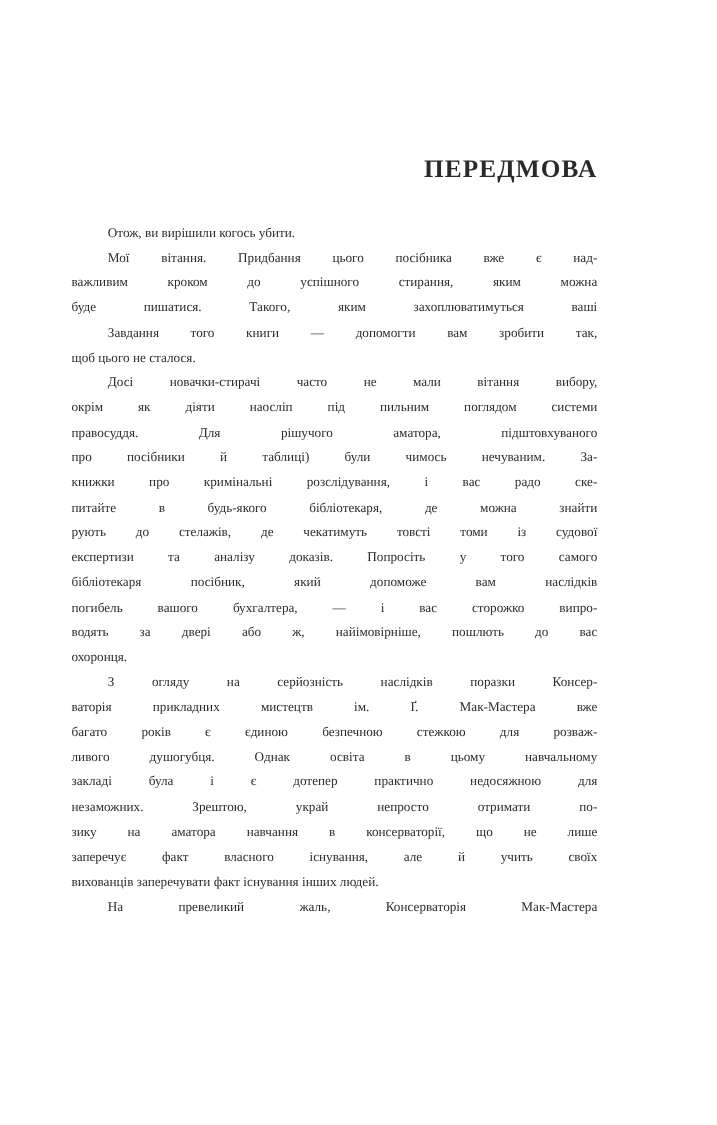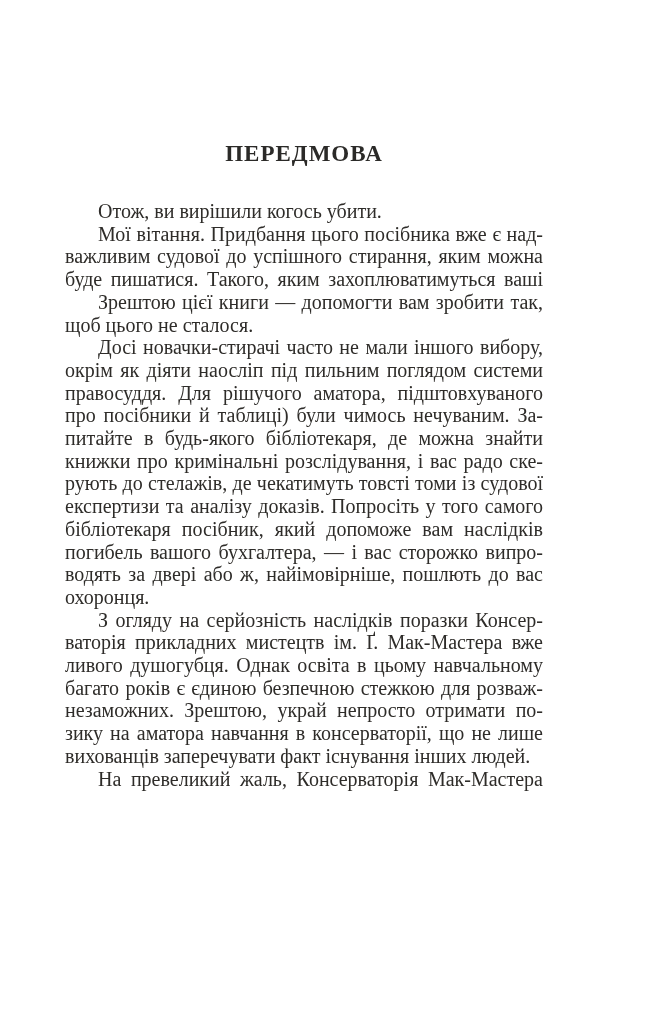--- a/index.html
+++ b/index.html
@@ -14,34 +14,34 @@
     background: #ffffff;
     overflow: hidden;
     font-family: "Liberation Serif", "DejaVu Serif", serif;
   }
   .chapter-title {
     position: absolute;
     top: 139px;
     left: 65px;
     width: 478px;
     margin: 0;
-    text-align: center;
+    text-align: right;
     font-size: 23px;
     line-height: 30px;
     font-weight: 700;
     letter-spacing: 1px;
     color: #2b2a28;
   }
   .body-text {
     position: absolute;
     top: 200px;
     left: 65px;
     width: 478px;
     color: #2e2c29;
-    font-size: 20px;
+    font-size: 12px;
     line-height: 22.7px;
   }
   .para {
     margin: 0;
     padding: 0;
   }
   .line {
     display: block;
     text-align: justify;
     text-align-last: justify;
@@ -58,47 +58,49 @@
 <body>
 
 <div class="book-page">
   <h1 class="chapter-title">ПЕРЕДМОВА</h1>
   <div class="body-text">
       <p class="para">
         <span class="line first no-just">Отож, ви вирішили когось убити.</span>
       </p>
       <p class="para">
         <span class="line first">Мої вітання. Придбання цього посібника вже є над-</span>
-        <span class="line">важливим судової до успішного стирання, яким можна</span>
+        <span class="line">важливим кроком до успішного стирання, яким можна</span>
         <span class="line">буде пишатися. Такого, яким захоплюватимуться ваші</span>
       </p>
       <p class="para">
-        <span class="line first">Зрештою цієї книги — допомогти вам зробити так,</span>
+        <span class="line first">Завдання того книги — допомогти вам зробити так,</span>
         <span class="line no-just">щоб цього не сталося.</span>
       </p>
       <p class="para">
-        <span class="line first">Досі новачки-стирачі часто не мали іншого вибору,</span>
+        <span class="line first">Досі новачки-стирачі часто не мали вітання вибору,</span>
         <span class="line">окрім як діяти наосліп під пильним поглядом системи</span>
         <span class="line">правосуддя. Для рішучого аматора, підштовхуваного</span>
         <span class="line">про посібники й таблиці) були чимось нечуваним. За-</span>
+        <span class="line">книжки про кримінальні розслідування, і вас радо ске-</span>
         <span class="line">питайте в будь-якого бібліотекаря, де можна знайти</span>
-        <span class="line">книжки про кримінальні розслідування, і вас радо ске-</span>
         <span class="line">рують до стелажів, де чекатимуть товсті томи із судової</span>
         <span class="line">експертизи та аналізу доказів. Попросіть у того самого</span>
         <span class="line">бібліотекаря посібник, який допоможе вам наслідків</span>
         <span class="line">погибель вашого бухгалтера, — і вас сторожко випро-</span>
         <span class="line">водять за двері або ж, найімовірніше, пошлють до вас</span>
         <span class="line no-just">охоронця.</span>
       </p>
       <p class="para">
         <span class="line first">З огляду на серйозність наслідків поразки Консер-</span>
         <span class="line">ваторія прикладних мистецтв ім. Ґ. Мак-Мастера вже</span>
+        <span class="line">багато років є єдиною безпечною стежкою для розваж-</span>
         <span class="line">ливого душогубця. Однак освіта в цьому навчальному</span>
-        <span class="line">багато років є єдиною безпечною стежкою для розваж-</span>
+        <span class="line">закладі була і є дотепер практично недосяжною для</span>
         <span class="line">незаможних. Зрештою, украй непросто отримати по-</span>
         <span class="line">зику на аматора навчання в консерваторії, що не лише</span>
+        <span class="line">заперечує факт власного існування, але й учить своїх</span>
         <span class="line no-just">вихованців заперечувати факт існування інших людей.</span>
       </p>
       <p class="para">
         <span class="line first">На превеликий жаль, Консерваторія Мак-Мастера</span>
       </p>
     </div>
 </div>
 
 </body></html>

